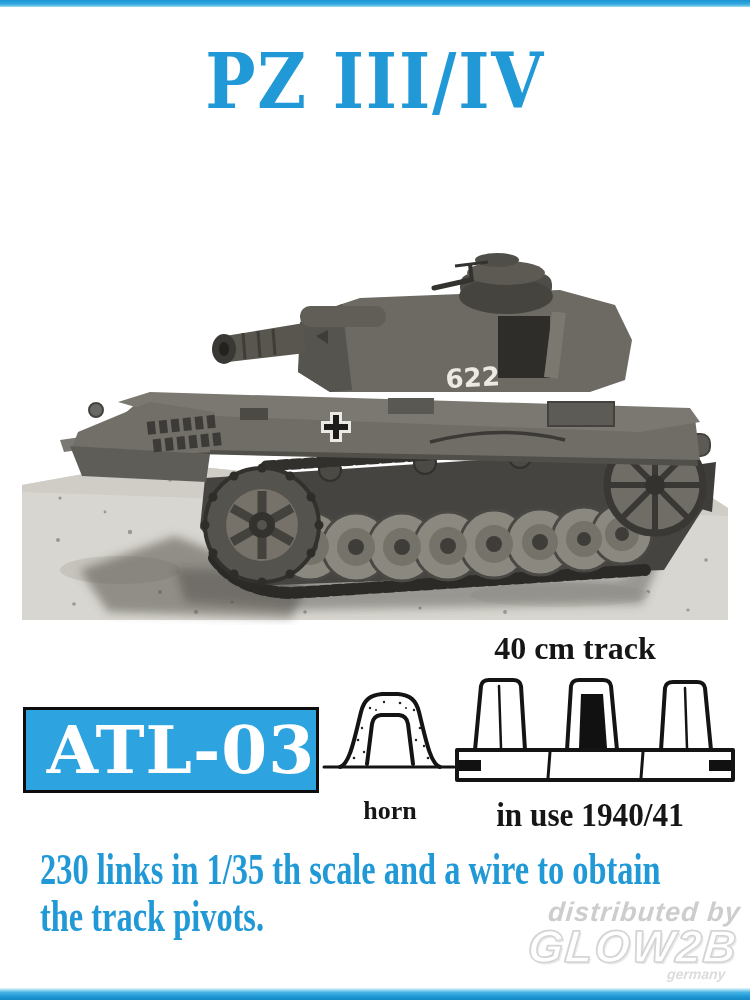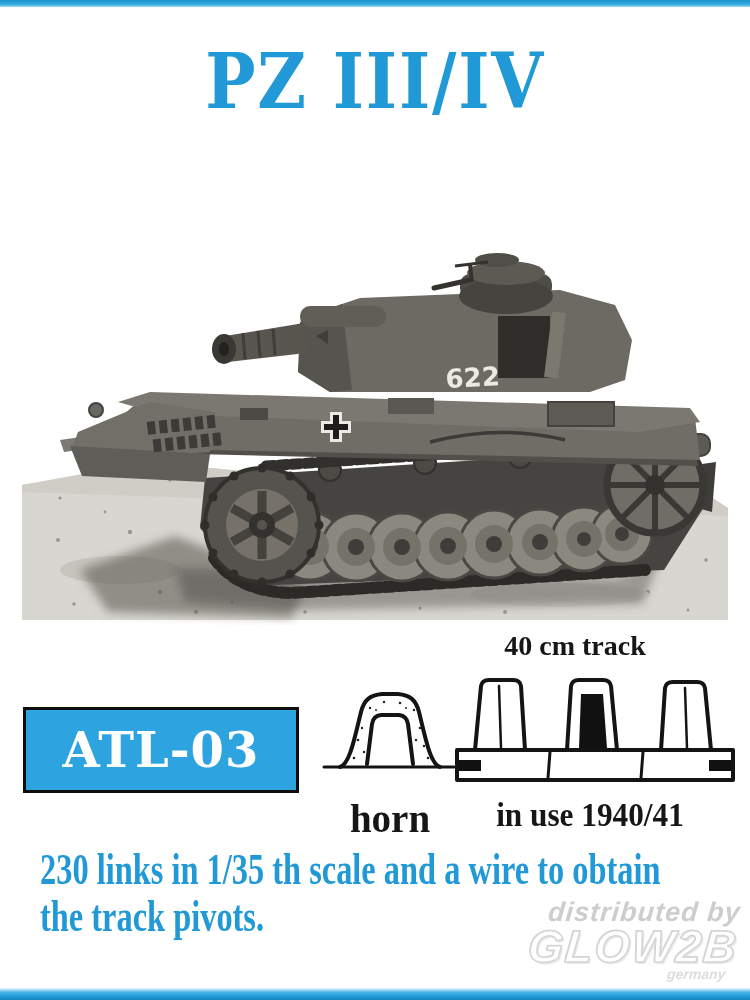--- a/index.html
+++ b/index.html
@@ -18,33 +18,33 @@
   .page-title{
     position:absolute;top:44px;left:0;width:750px;text-align:center;
     font-family:"DejaVu Serif",serif;font-weight:bold;
     font-size:76px;line-height:1;letter-spacing:2px;
     color:var(--accent-blue,#2199d6);
     transform:scaleX(.88);transform-origin:50% 50%;
   }
   .photo{position:absolute;top:140px;left:0;width:750px;height:485px;}
   .label-40cm{
     position:absolute;top:630px;left:440px;width:270px;text-align:center;
-    font-weight:bold;font-size:28px;color:#161616;white-space:nowrap;
+    font-weight:bold;font-size:32px;color:#161616;white-space:nowrap;
   }
   .drawings{position:absolute;top:672px;left:320px;width:420px;height:130px;}
   .badge{
     position:absolute;top:707px;left:23px;width:270px;height:80px;
     background:var(--badge-blue,#2da3e0);border:3px solid #0d0d0d;
     display:flex;align-items:center;justify-content:center;
-    font-family:"DejaVu Serif",serif;font-weight:bold;font-size:48px;
-    color:#ffffff;letter-spacing:1px;
+    font-family:"DejaVu Serif",serif;font-weight:bold;font-size:66px;
+    color:#ffffff;letter-spacing:1px;padding-left:20px;
   }
   .label-horn{
     position:absolute;top:796px;left:330px;width:120px;text-align:center;
-    font-weight:bold;font-size:39px;color:#161616;
+    font-weight:bold;font-size:26px;color:#161616;
   }
   .label-inuse{
     position:absolute;top:796px;left:445px;width:290px;text-align:center;
     font-weight:bold;font-size:34px;color:#161616;white-space:nowrap;
     transform:scaleX(.92);transform-origin:50% 50%;
   }
   .description{
     position:absolute;top:846px;left:40px;width:720px;
     color:var(--accent-blue,#2199d6);font-weight:bold;font-size:45px;line-height:1.04;
   }

